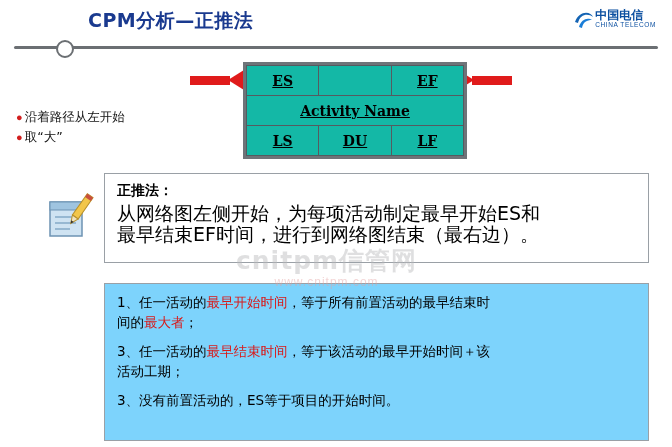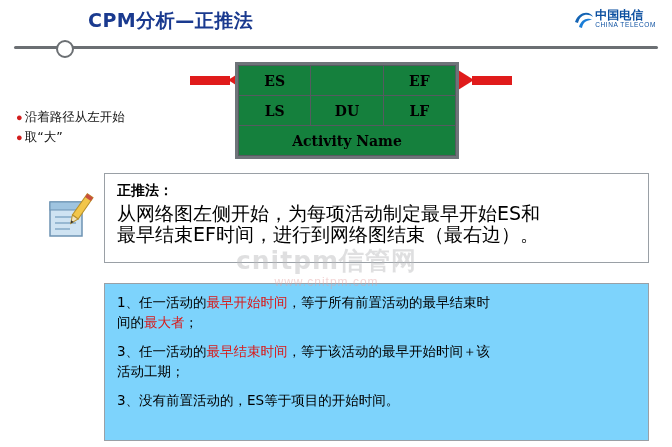--- a/index.html
+++ b/index.html
@@ -103,25 +103,26 @@
   .bullet-text {
     font-family: "DejaVu Sans", sans-serif;
     font-size: 12.5px;
     color: #111111;
     line-height: 18px;
   }
 
   
   .act-wrap {
     position: absolute;
-    left: 235px;
+    left: 243px;
     top: 62px;
     width: 218px;
     border: 3px solid #6e7479;
-    background: #15803d;
+    background: #14b8a6;
+    text-decoration: underline;
   }
   table.act {
     border-collapse: collapse;
     width: 100%;
   }
   table.act td {
     border: 1px solid #555b60;
     text-align: center;
     font-family: "DejaVu Serif", serif;
     font-weight: bold;
@@ -272,26 +273,26 @@
 
 <div class="act-wrap">
   <table class="act">
     <tbody>
         <tr>
       <td>ES</td>
       <td></td>
       <td>EF</td>
     </tr>
     <tr>
+      <td class="name" colspan="3">Activity Name</td>
+    </tr>
+    <tr>
       <td>LS</td>
       <td>DU</td>
       <td>LF</td>
-    </tr>
-    <tr>
-      <td class="name" colspan="3">Activity Name</td>
     </tr>
   </tbody>
     </table>
 </div>
 
 <div class="note-icon">
   <svg width="50" height="52" viewBox="0 0 50 52">
     <rect x="4" y="12" width="32" height="34" fill="#cfe3f2" stroke="#6d93b3" stroke-width="1.5"></rect>
     <rect x="4" y="12" width="32" height="8" fill="#9fc4e0" stroke="#6d93b3" stroke-width="1"></rect>
     <line x1="9" y1="27" x2="30" y2="27" stroke="#7fa5c4" stroke-width="1.4"></line>

